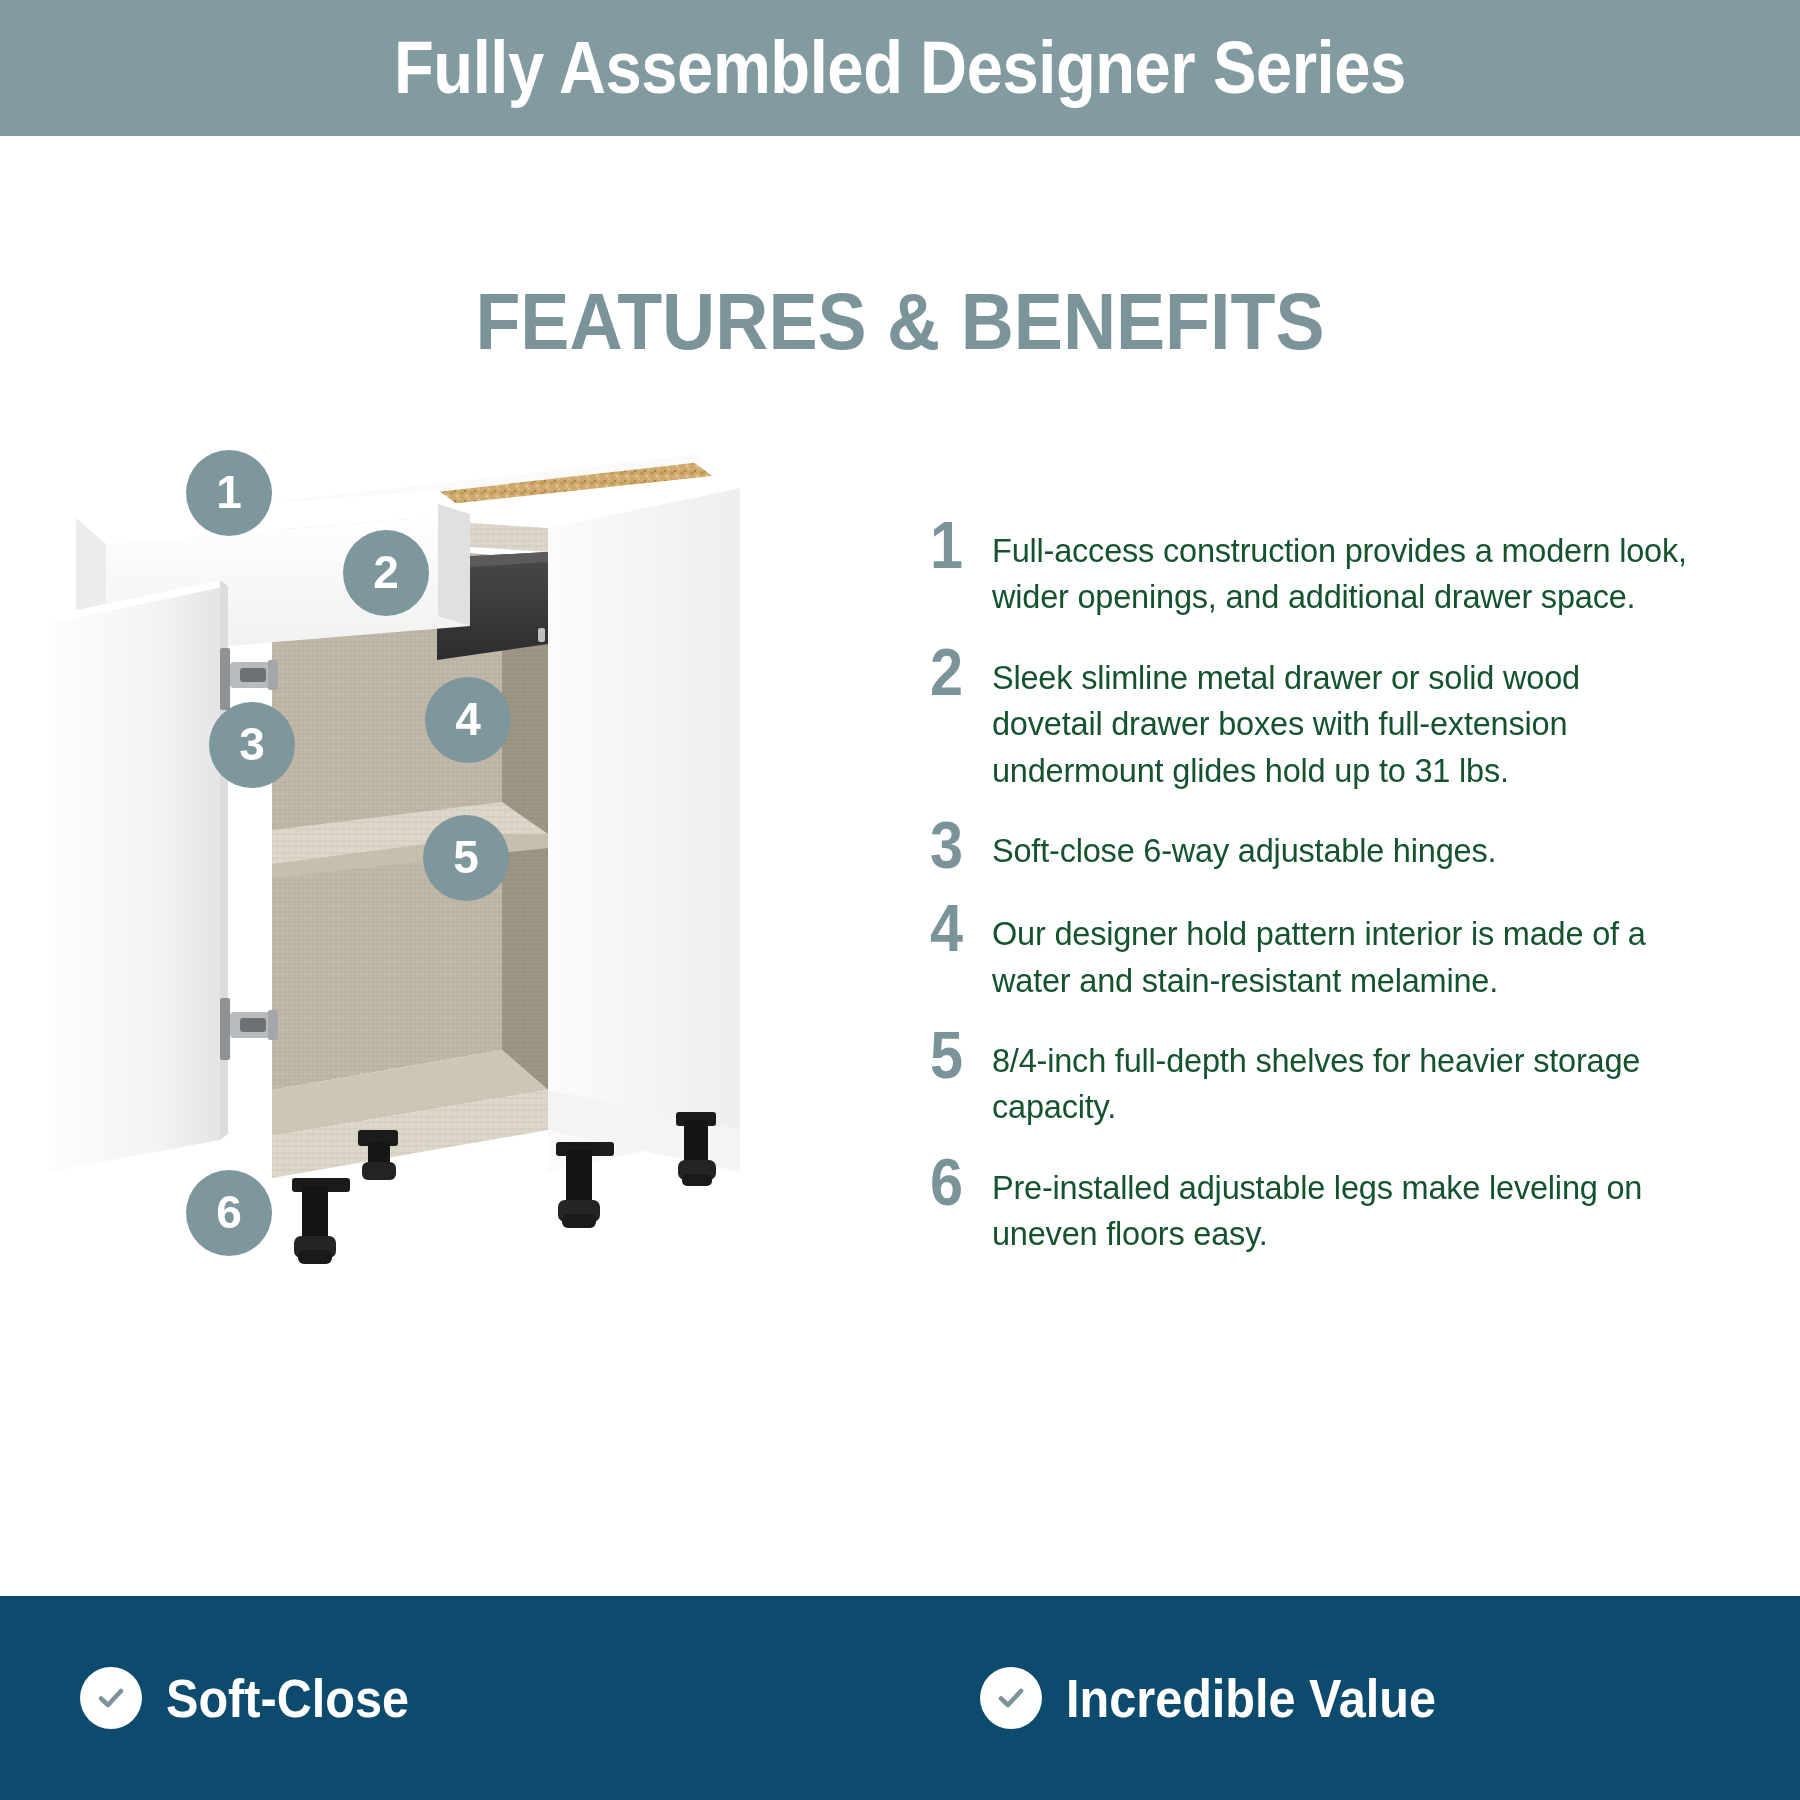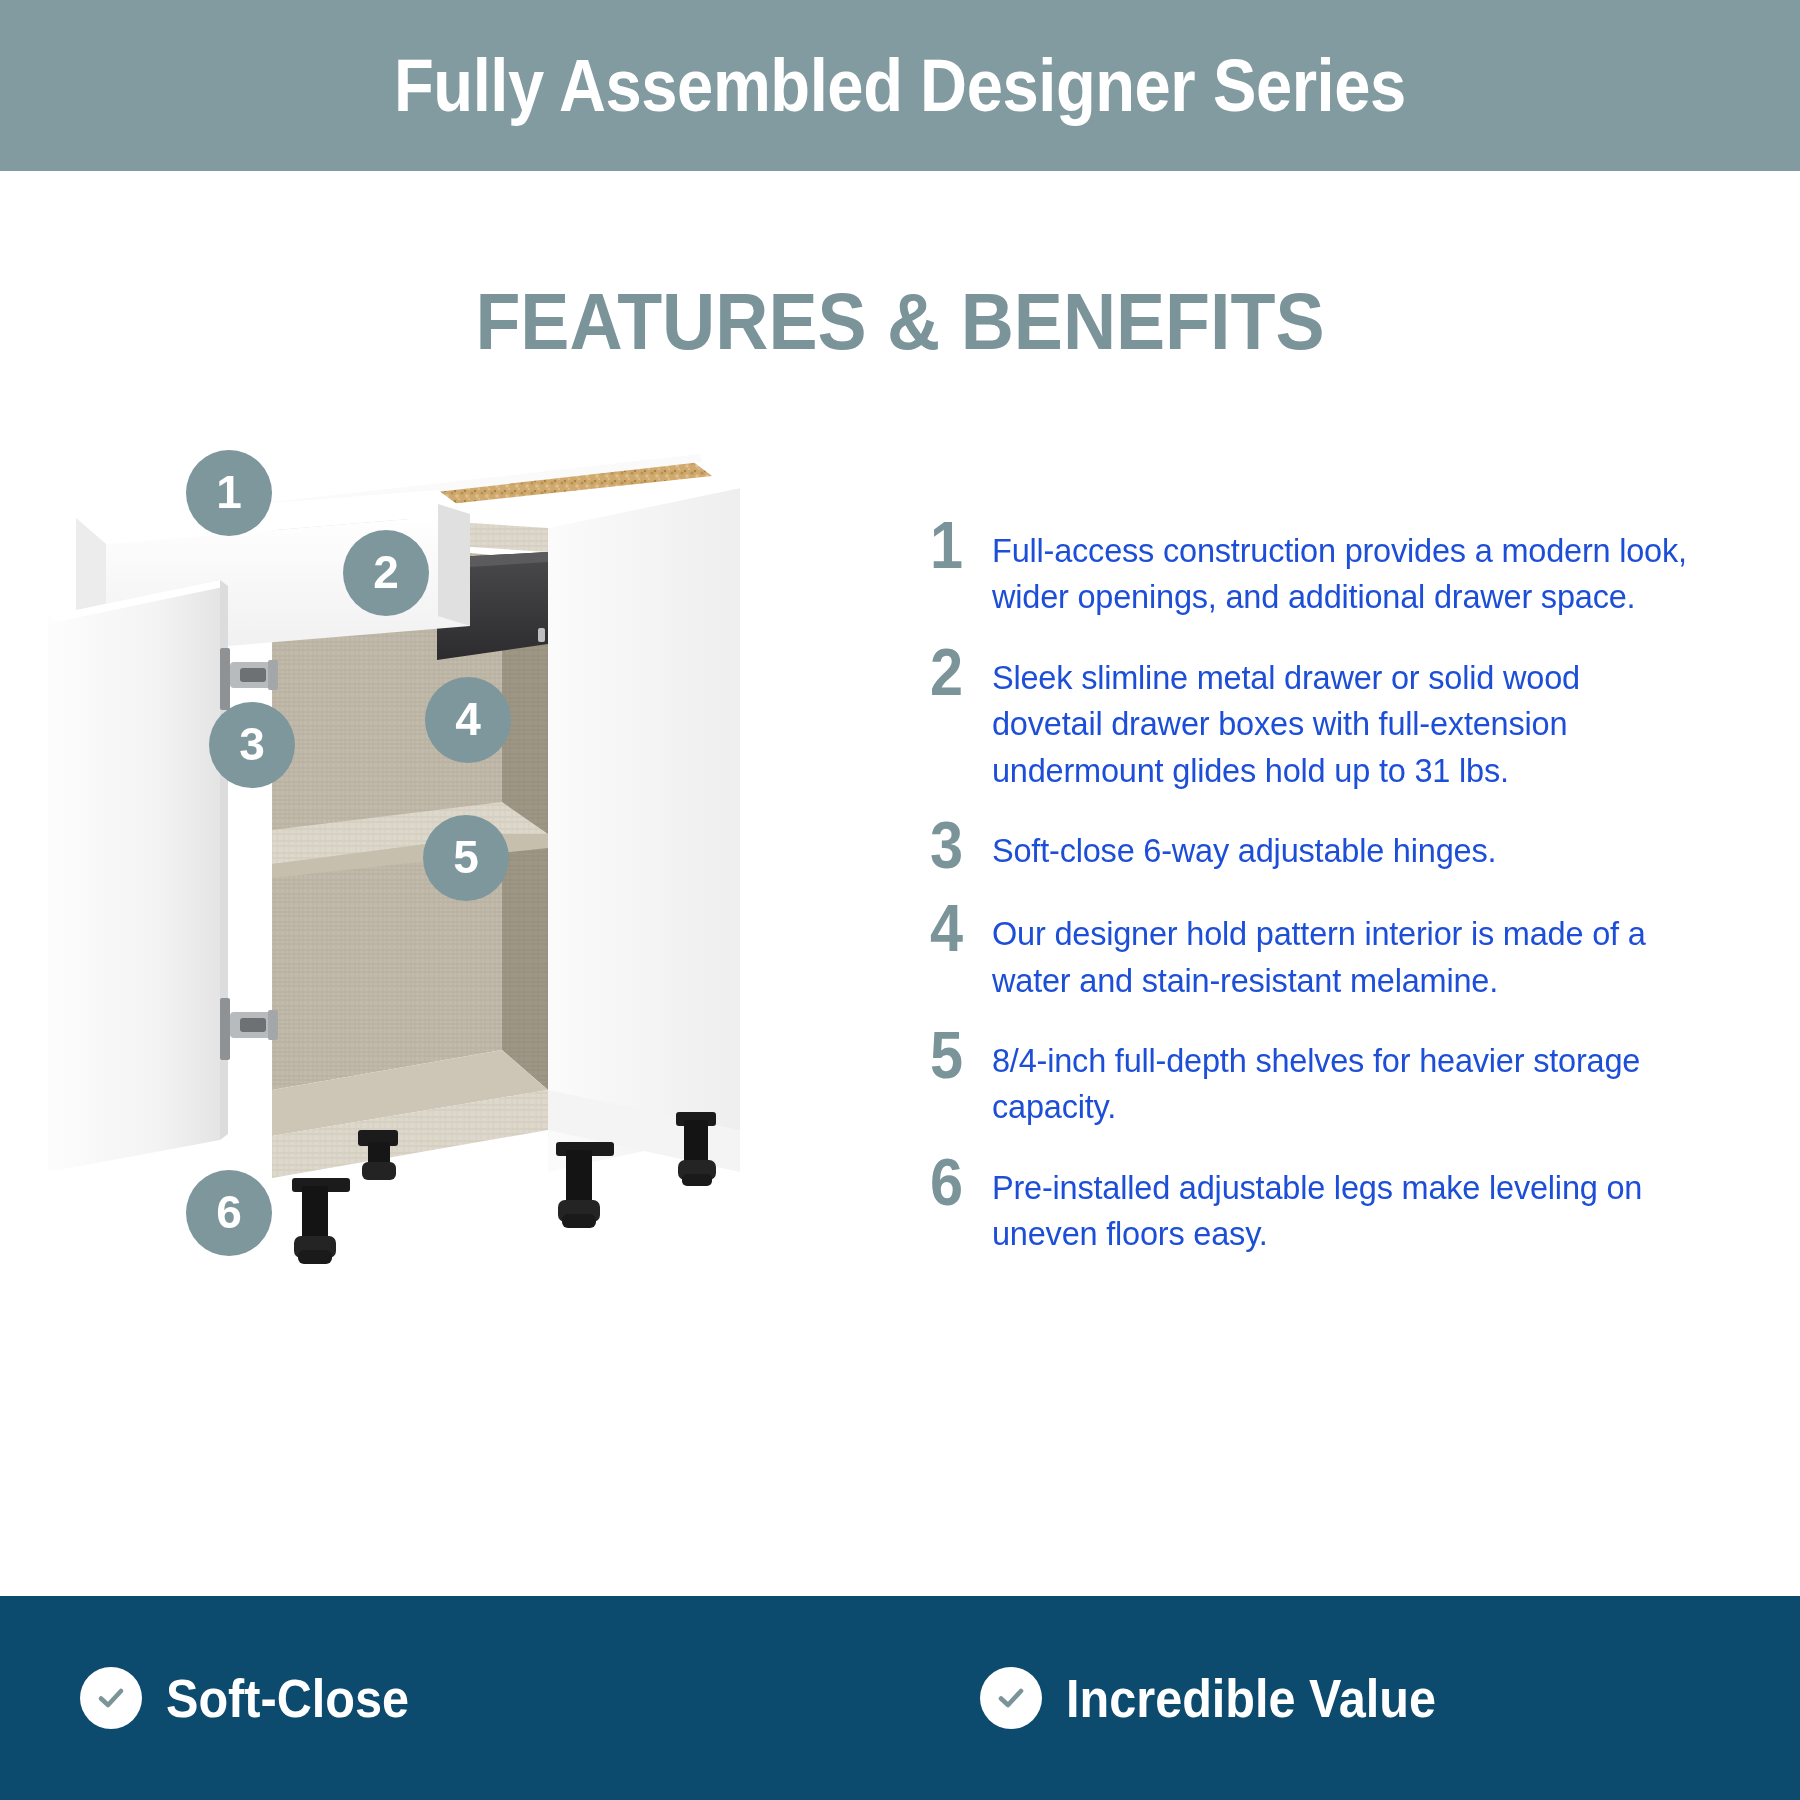--- a/index.html
+++ b/index.html
@@ -8,21 +8,21 @@
     width:1800px;height:1800px;
     background:#ffffff;
     font-family:"Liberation Sans",sans-serif;
     overflow:hidden;
     position:relative;
   }
   .page{position:relative;width:1800px;height:1800px;background:#fff;}
 
   
   .header-bar{
-    position:absolute;left:0;top:0;width:1800px;height:171px;
+    position:absolute;left:0;top:0;width:1800px;height:136px;
     background:#829ba0;
     display:flex;align-items:center;justify-content:center;
   }
   .header-title{
     color:#ffffff;
     font-family:"Liberation Sans Narrow","Liberation Sans",sans-serif;
     font-weight:bold;
     font-size:74px;
     letter-spacing:-0.5px;
     transform:scaleX(0.88);
@@ -60,21 +60,21 @@
     line-height:0.95;
     width:62px;
     flex:0 0 62px;
     text-align:left;
     transform:scaleX(0.9);
     transform-origin:left top;
     margin-top:-6px;
   }
   .feature-text{
     flex:1 1 auto;
-    color:#1d4ed8;
+    color:#14532d;
     font-size:32.5px;
     line-height:1.43;
     letter-spacing:-0.2px;
     font-family:"Liberation Sans",sans-serif;
     padding-top:8px;
   }
 
   
   .footer-bar{
     position:absolute;left:0;top:1596px;width:1800px;height:204px;

